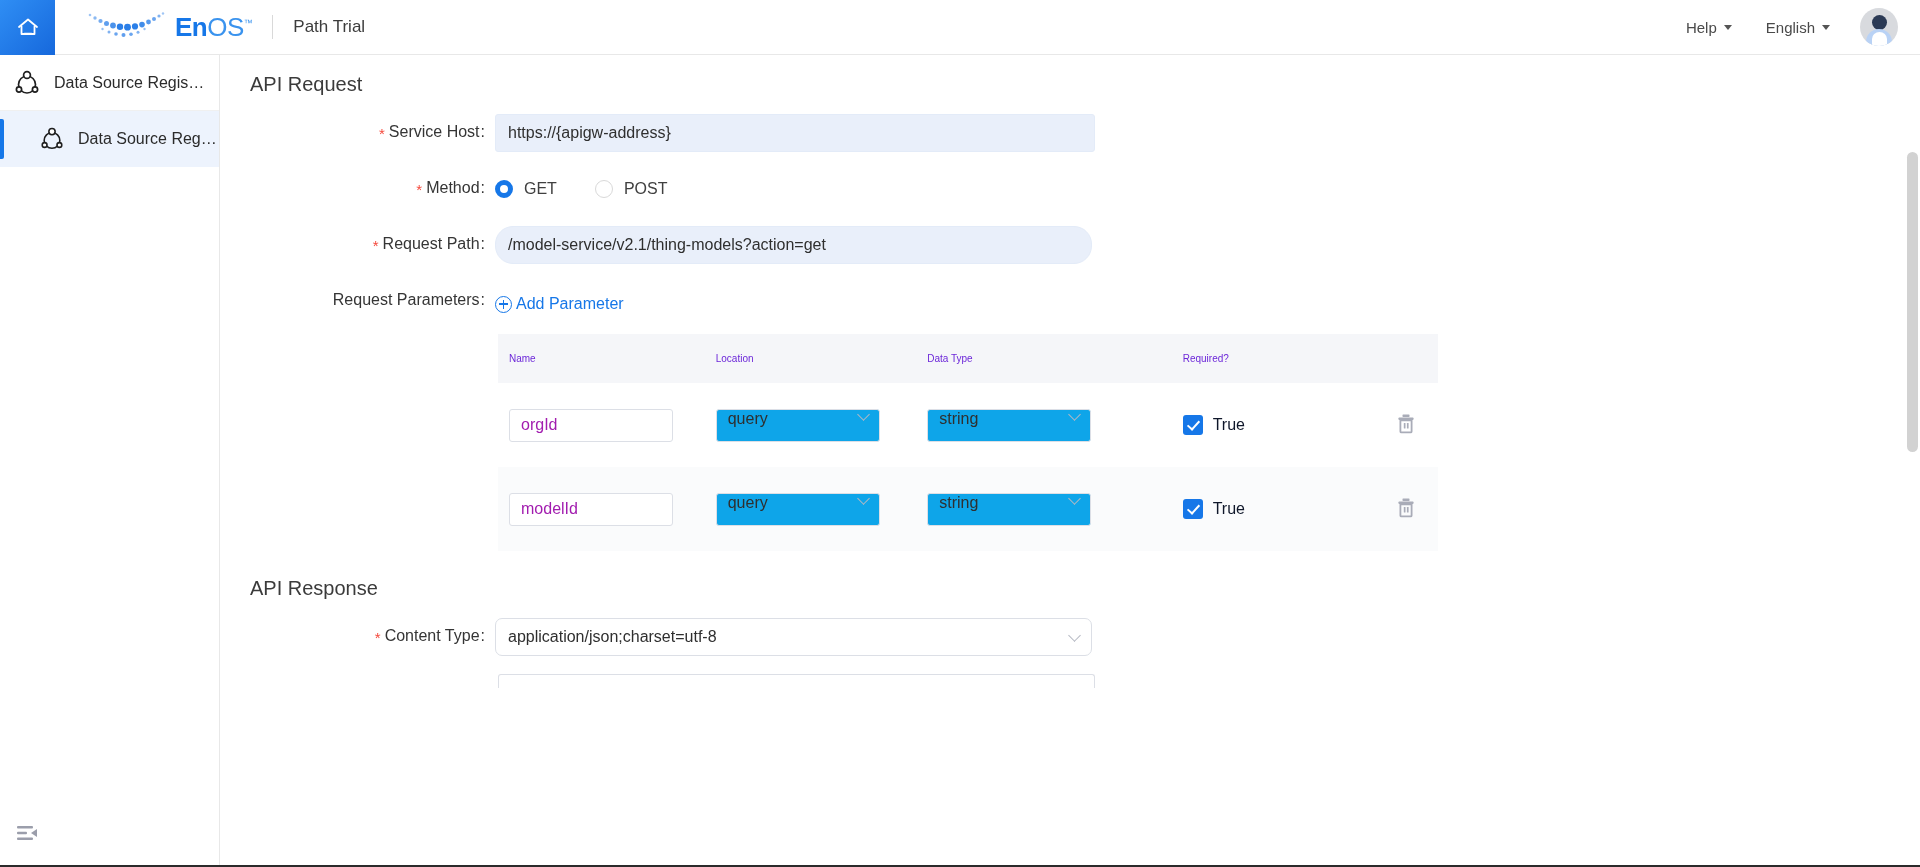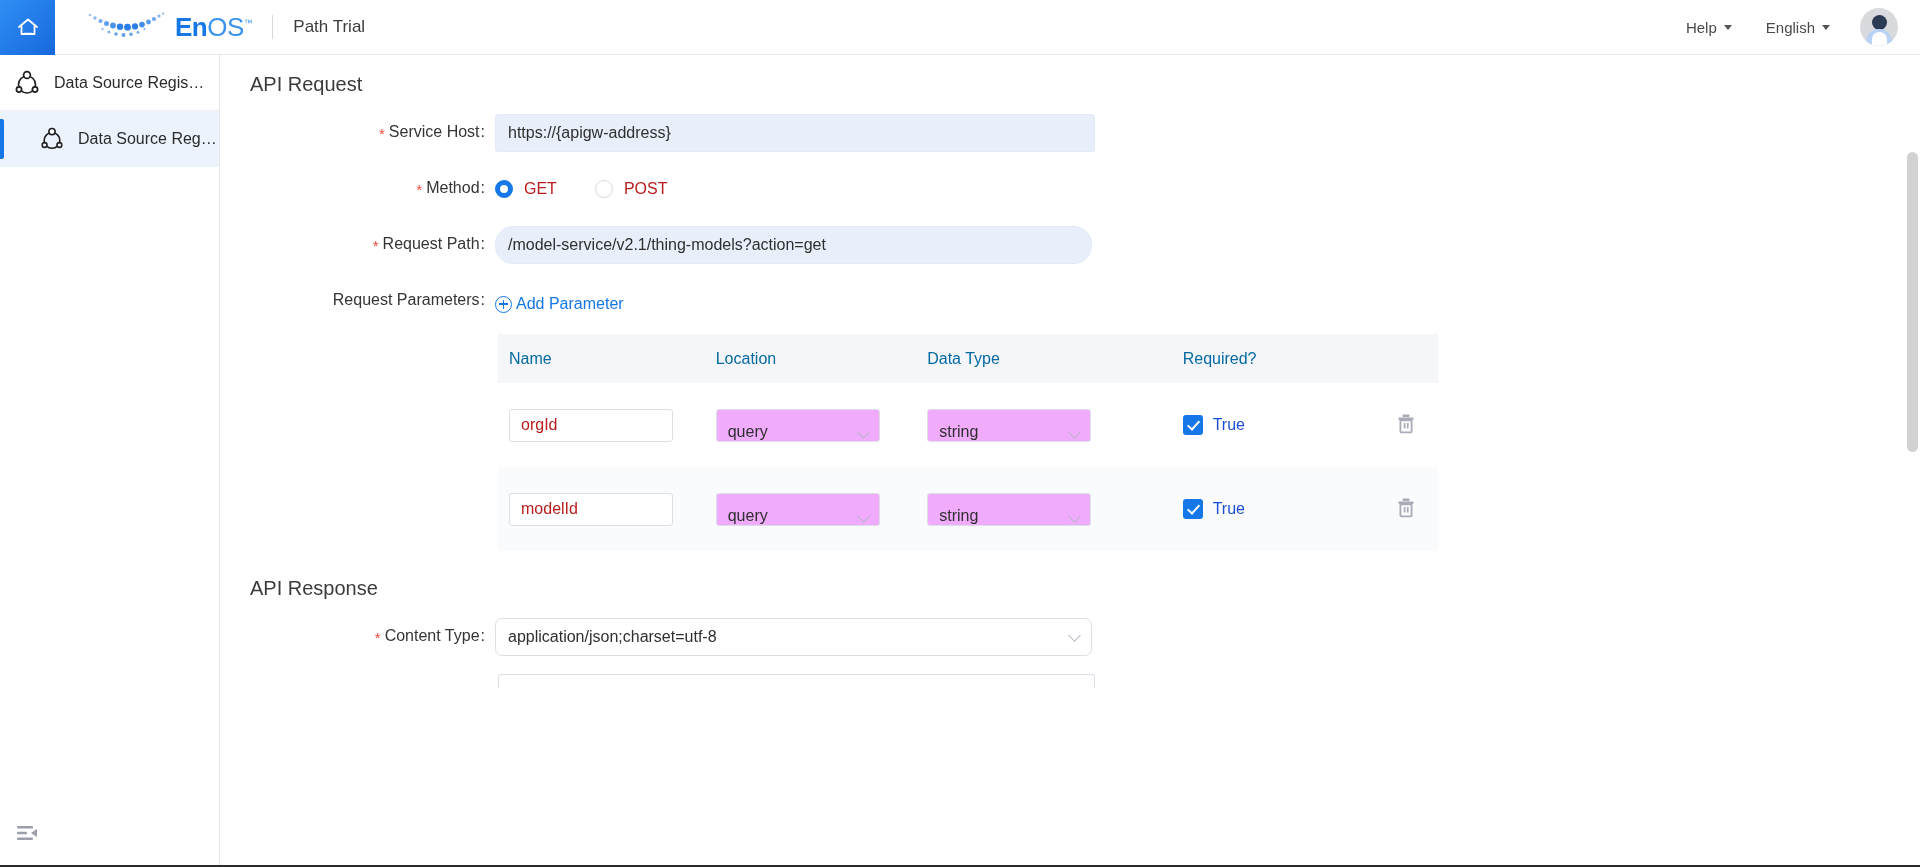--- a/index.html
+++ b/index.html
@@ -178,21 +178,21 @@
   }
   .radio-dot {
     width: 18px; height: 18px; border-radius: 50%;
     border: 1px solid #d9d9d9; background: #fff;
     margin-right: 11px; flex: 0 0 auto;
     position: relative;
   }
   .radio-dot.checked {
     border: 5px solid #1677e8; background: #fff;
   }
-  .radio-text { font-size: 16px; color: #b91c1c; }
+  .radio-text { font-size: 16px; color: #404040; }
 
   .add-param {
     display: flex; align-items: center;
     color: #1677e8; font-size: 16px;
     cursor: pointer; height: 38px; padding-top: 6px;
   }
   .plus-circle {
     width: 17px; height: 17px; border-radius: 50%;
     border: 1.5px solid #1677e8; margin-right: 4px;
     position: relative; flex: 0 0 auto;
@@ -208,44 +208,44 @@
   }
 
   
   .param-table {
     margin-left: 278px; width: 940px;
     margin-top: 14px;
   }
   .tbl-head {
     display: flex; align-items: center;
     height: 49px; background: #f5f6f9;
-    font-size: 16px; color: #0369a1;
+    font-size: 10px; color: #6d28d9;
   }
   .tbl-row {
     display: flex; align-items: center;
     height: 84px; background: #ffffff;
   }
   .tbl-row.alt { background: #fafbfc; }
   .c-name   { width: 228px; padding-left: 11px; }
   .c-loc    { width: 222px; }
   .c-type   { width: 222px; }
   .c-req    { width: 200px; margin-left: 44px; }
   .c-del    { width: 68px; text-align: center; }
 
   .cell-input {
     width: 164px; height: 33px;
     border: 1px solid #dcdfe6; border-radius: 3px;
-    background: #fff; font-size: 16px; color: #b91c1c;
+    background: #fff; font-size: 16px; color: #a21caf;
     padding: 0 11px; display: flex; align-items: center;
   }
   .cell-select {
     width: 164px; height: 33px;
     border: 1px solid #dcdfe6; border-radius: 3px;
-    background: #f0abfc; font-size: 16px; color: #2f2f2f;
-    padding: 0 11px; display: flex; align-items: flex-end;
+    background: #0ea5e9; font-size: 16px; color: #2f2f2f;
+    padding: 0 11px; display: flex; align-items: flex-start;
     justify-content: space-between; cursor: pointer;
   }
   .chev {
     width: 9px; height: 9px;
     border-right: 1.5px solid #b4b8c2;
     border-bottom: 1.5px solid #b4b8c2;
     transform: rotate(45deg); margin-bottom: 4px;
     flex: 0 0 auto;
   }
   .chk-wrap { display: flex; align-items: center; cursor: pointer; }
@@ -255,21 +255,21 @@
     position: relative; flex: 0 0 auto;
   }
   .chk::after {
     content: ""; position: absolute;
     width: 5px; height: 10px;
     border-right: 2.2px solid #fff;
     border-bottom: 2.2px solid #fff;
     transform: rotate(42deg);
     left: 7px; top: 3px;
   }
-  .chk-lbl { font-size: 16px; color: #1d4ed8; }
+  .chk-lbl { font-size: 16px; color: #0f172a; }
   .trash { cursor: pointer; display: inline-block; }
 
   .select-box {
     width: 597px; height: 38px;
     border: 1px solid #dcdfe6; border-radius: 7px;
     background: #fff; font-size: 16px; color: #2f2f2f;
     padding: 0 12px; display: flex; align-items: center;
     justify-content: space-between; cursor: pointer;
   }
   .partial-box {

